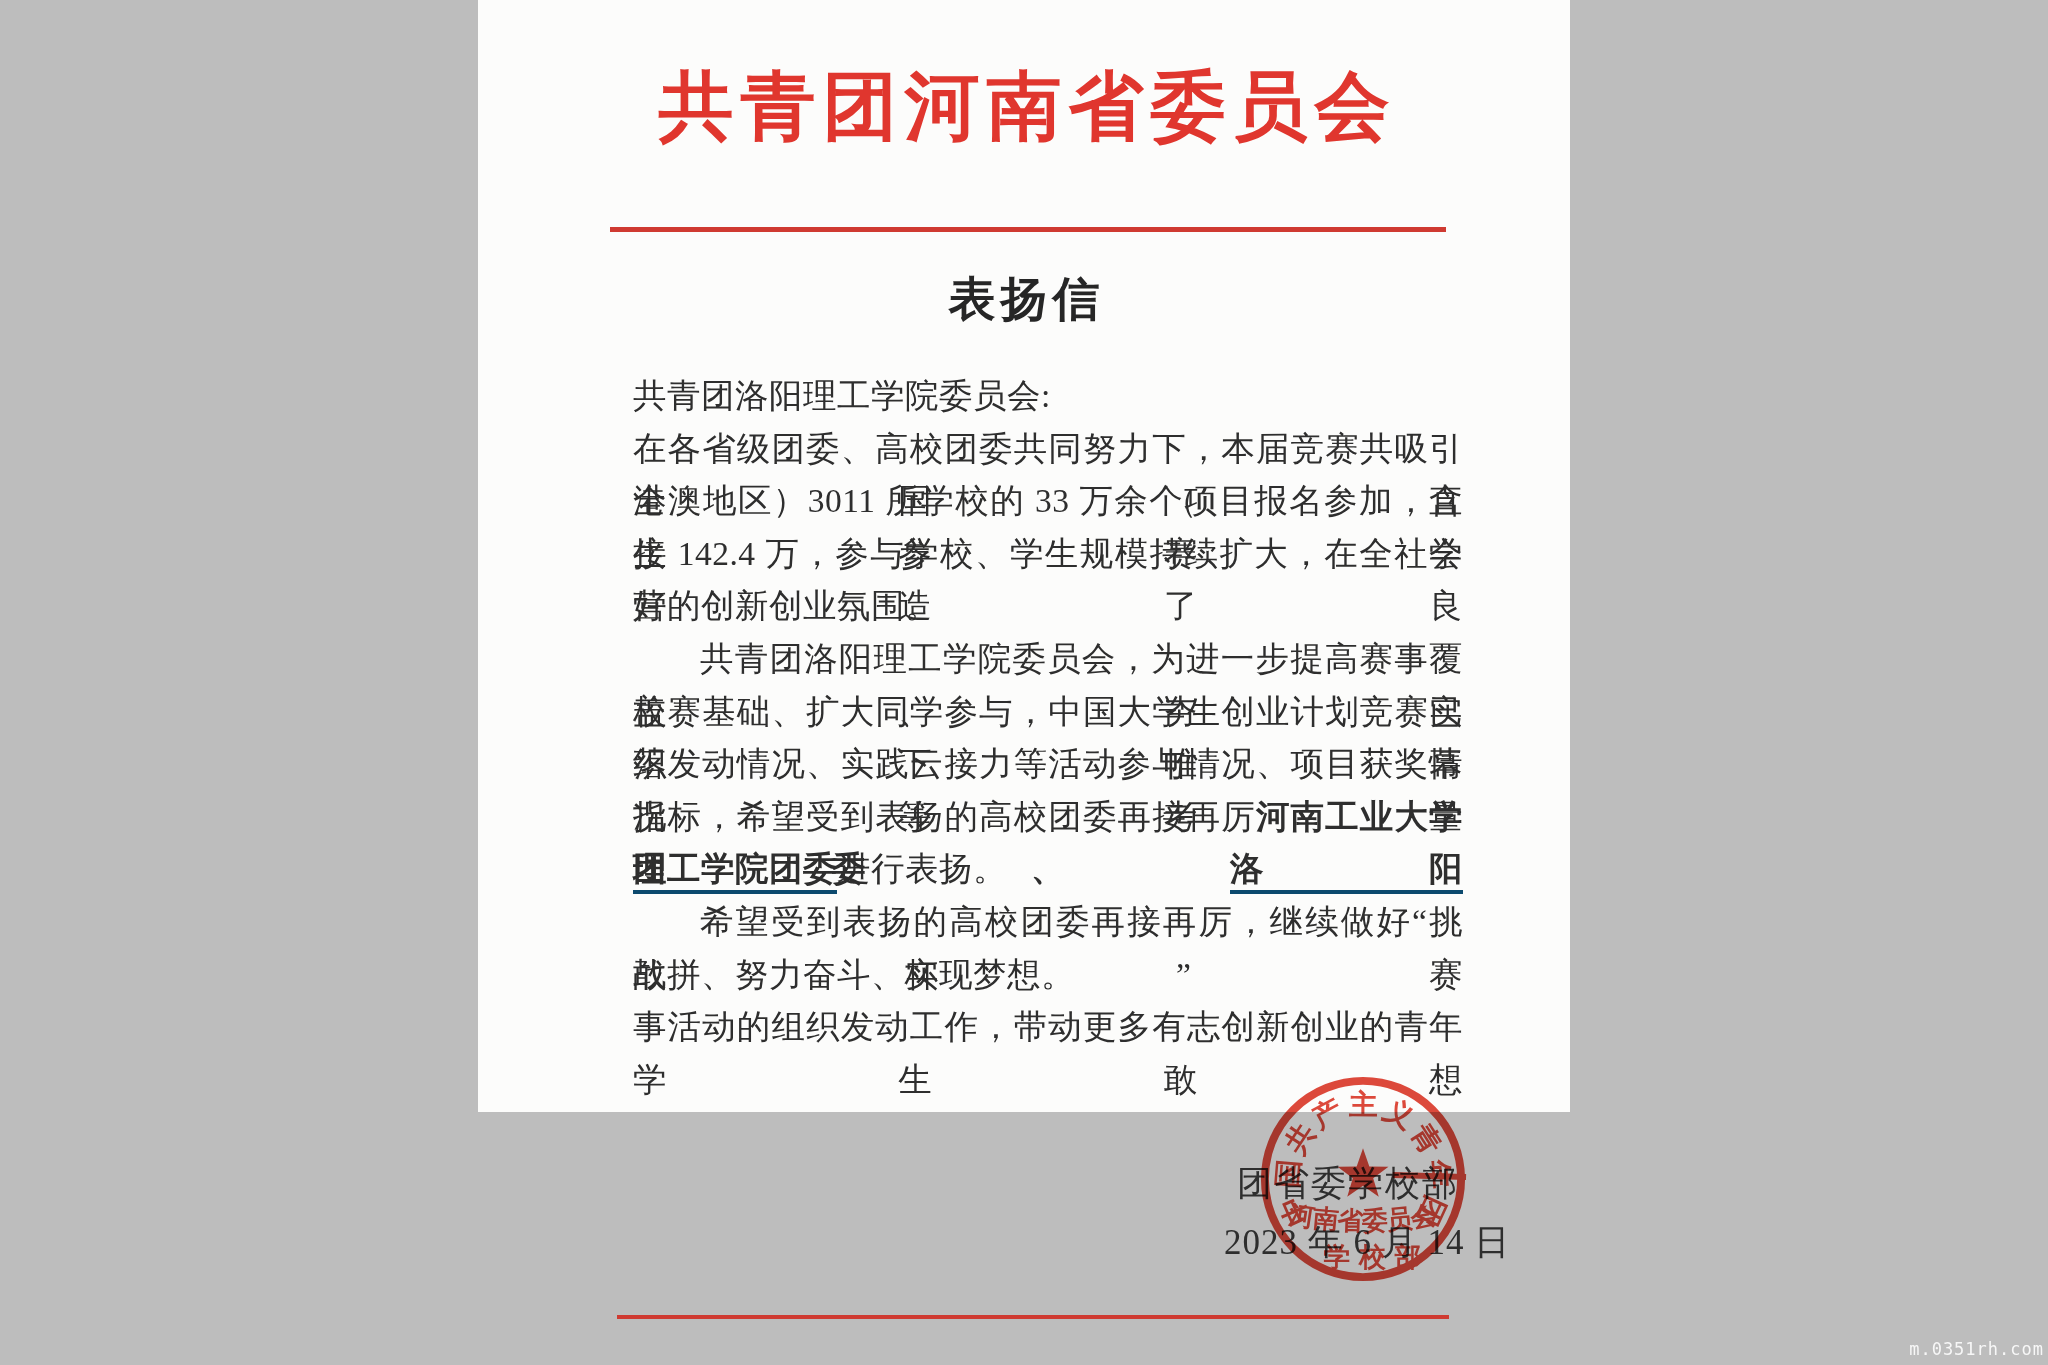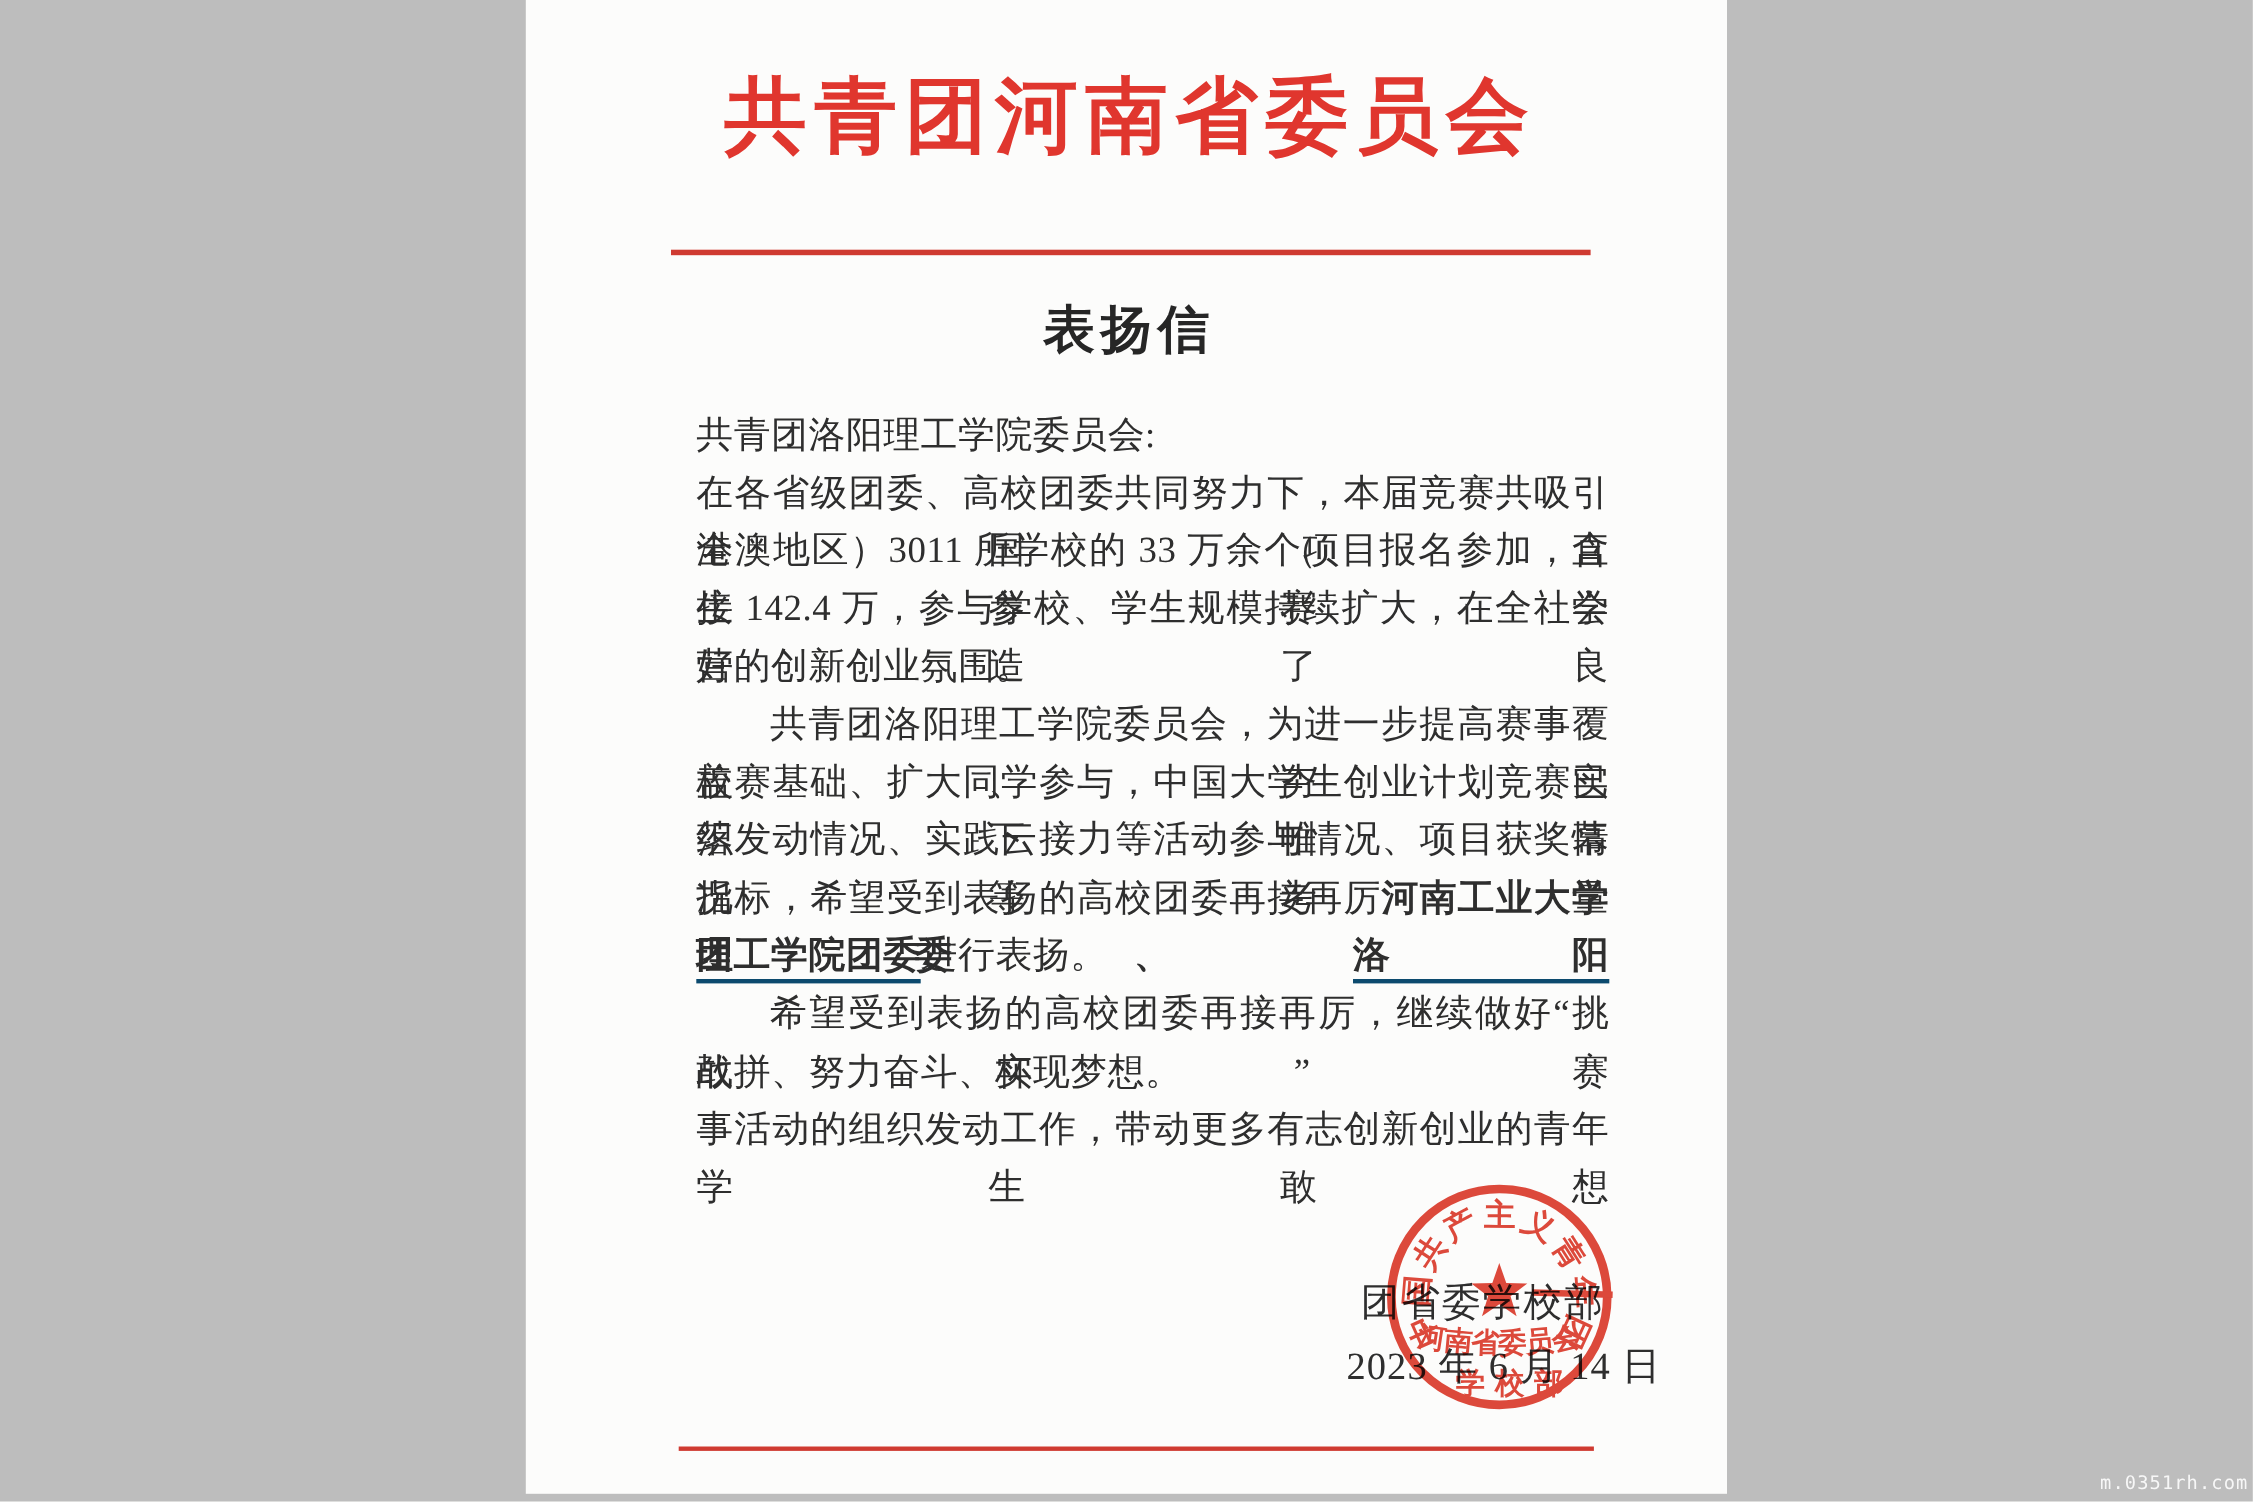--- a/index.html
+++ b/index.html
@@ -5,21 +5,21 @@
   html,body{margin:0;padding:0;}
   body{
     width:2048px;height:1365px;
     background:#bdbdbd;
     overflow:hidden;
     position:relative;
     font-family:"Liberation Serif", serif;
   }
   .paper{
     position:absolute;left:478px;top:0;
-    width:1092px;height:1358px;
+    width:1092px;height:1112px;
     background:#fcfcfb;
   }
   
   .org-title{
     position:absolute;top:66px;left:0;width:100%;
     text-align:center;
     font-size:75px;line-height:1.1;
     font-weight:700;
     letter-spacing:7px;text-indent:7px;
     color:#e0362e;

